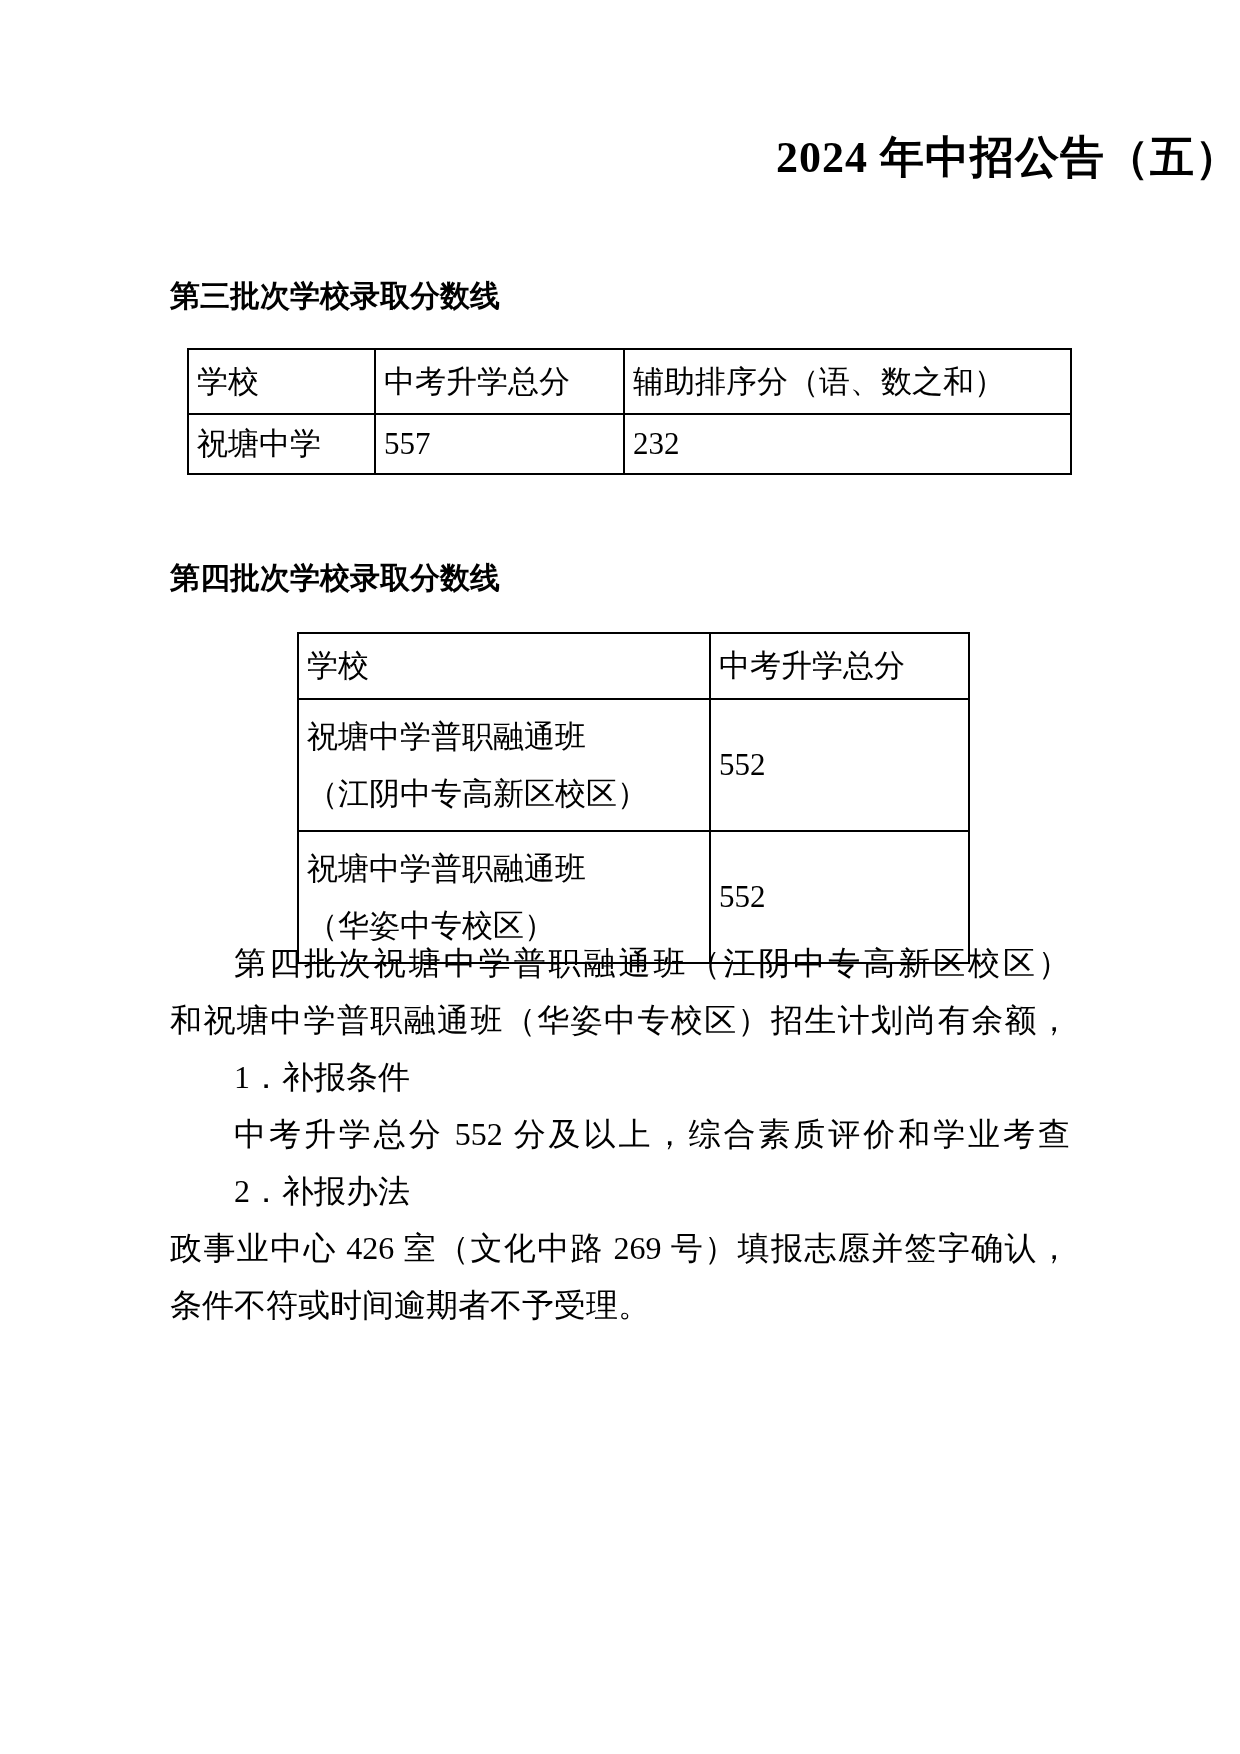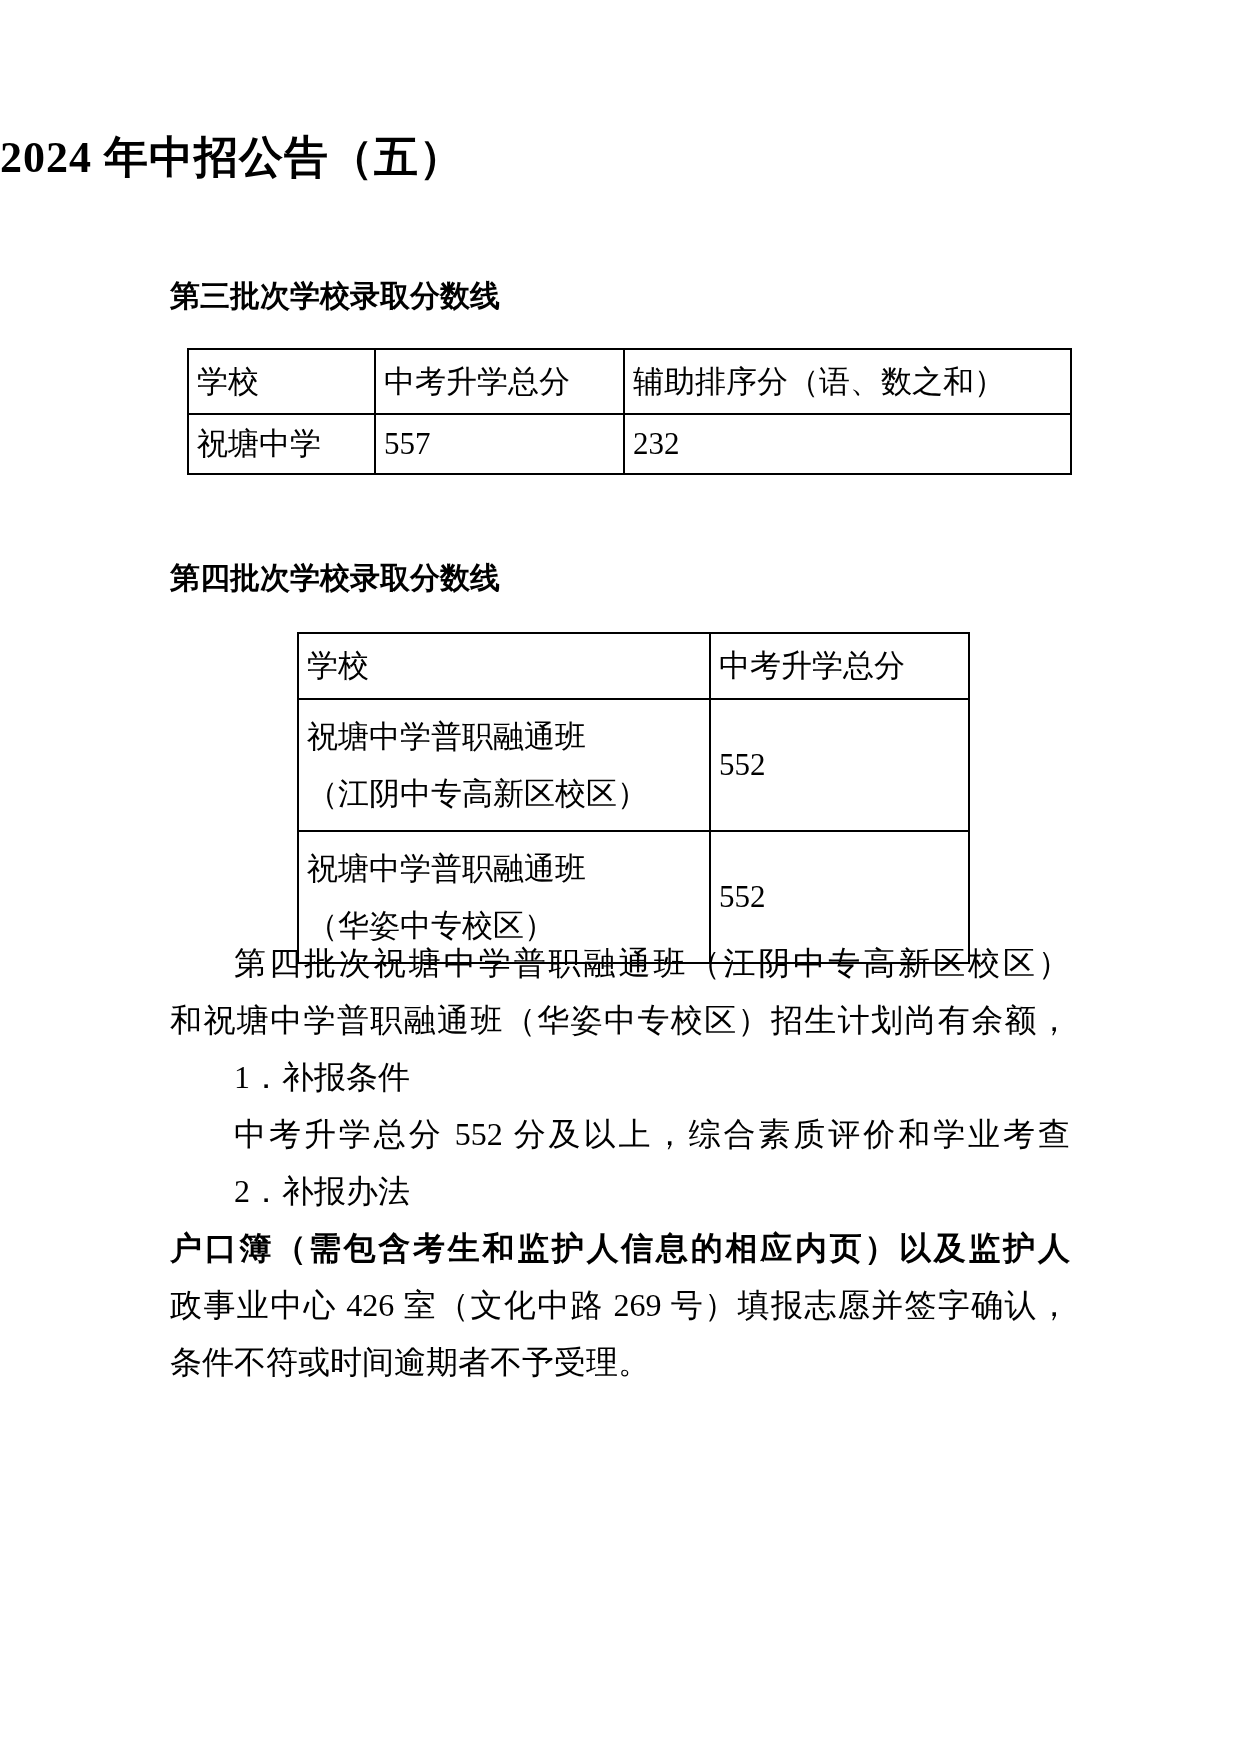--- a/index.html
+++ b/index.html
@@ -3,21 +3,21 @@
 <meta charset="utf-8">
 <style>
   html, body { margin: 0; padding: 0; background: #ffffff; }
   body {
     width: 1240px; height: 1754px; position: relative;
     font-family: "Liberation Serif", "DejaVu Serif", serif;
     color: #000000;
   }
   .doc-title {
     position: absolute; top: 126px; left: 0; right: 0;
-    margin: 0; text-align: left;
+    margin: 0; text-align: right;
     font-size: 44px; font-weight: 700; line-height: 64px;
     letter-spacing: 1px;
   }
   .sec-heading {
     position: absolute; left: 170px;
     font-size: 30px; line-height: 44px; font-weight: 700;
   }
   .sec-heading.b3 { top: 274px; }
   .sec-heading.b4 { top: 556px; }
 
@@ -103,16 +103,15 @@
 </table>
 
 <div class="notice">
   <div class="line jl ind">第四批次祝塘中学普职融通班（江阴中专高新区校区）</div>
   <div class="line jl">和祝塘中学普职融通班（华姿中专校区）招生计划尚有余额，</div>
 
   <div class="line ind">1．补报条件</div>
   <div class="line jl ind">中考升学总分 552 分及以上，综合素质评价和学业考查</div>
 
   <div class="line ind">2．补报办法</div>
-  <div class="line jl b">户口簿（需包含考生和监护人信息的相应内页）以及监护人</div>
   <div class="line jl">政事业中心 426 室（文化中路 269 号）填报志愿并签字确认，</div>
   <div class="line">条件不符或时间逾期者不予受理。</div>
 </div>
 
 </body></html>

